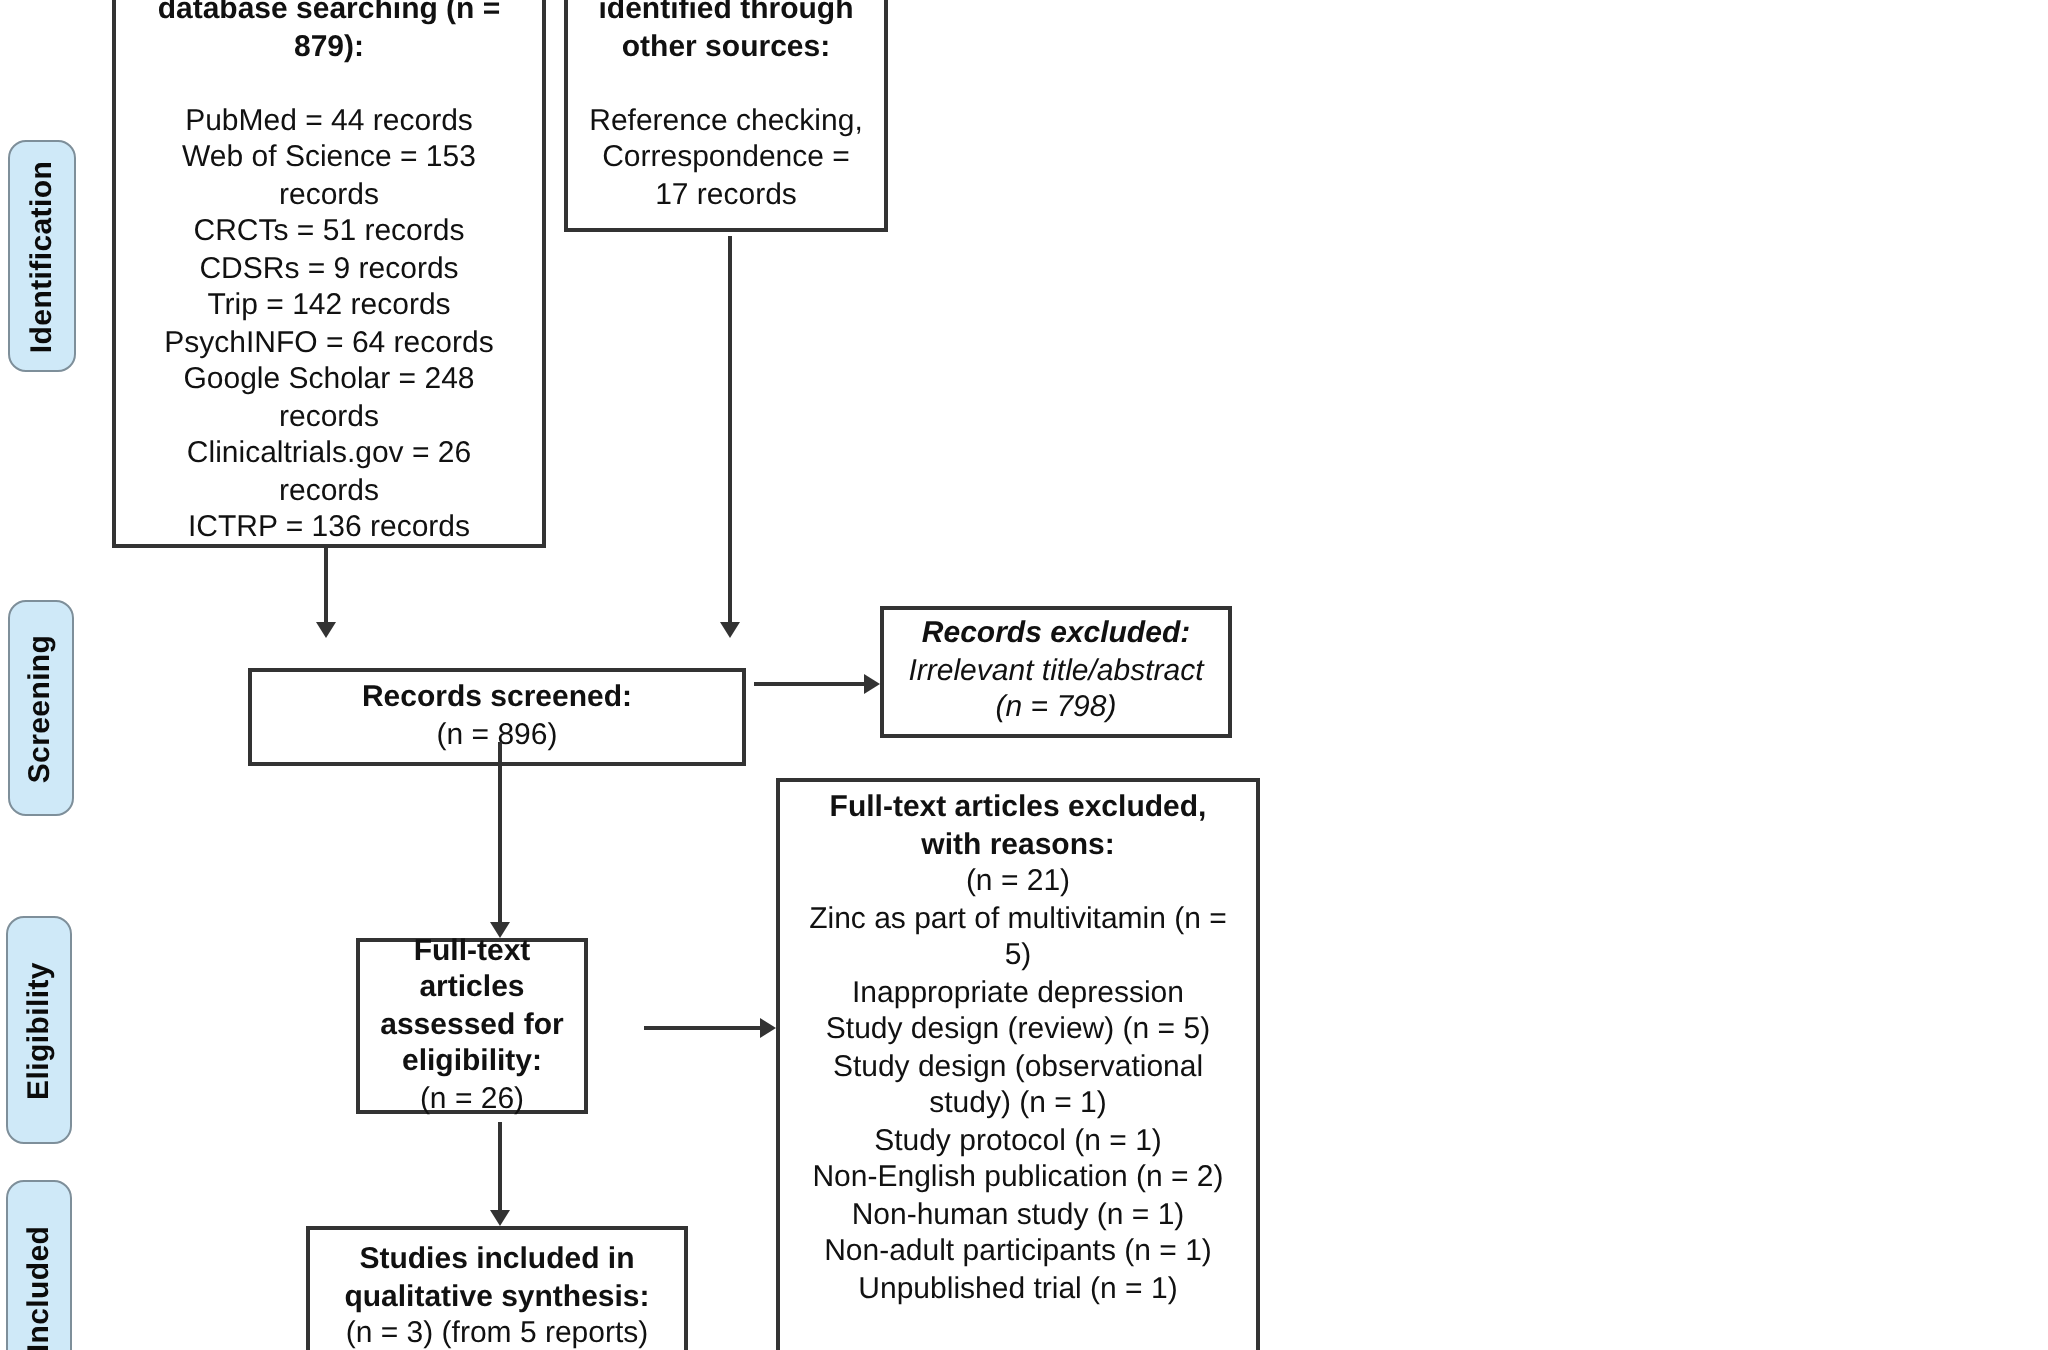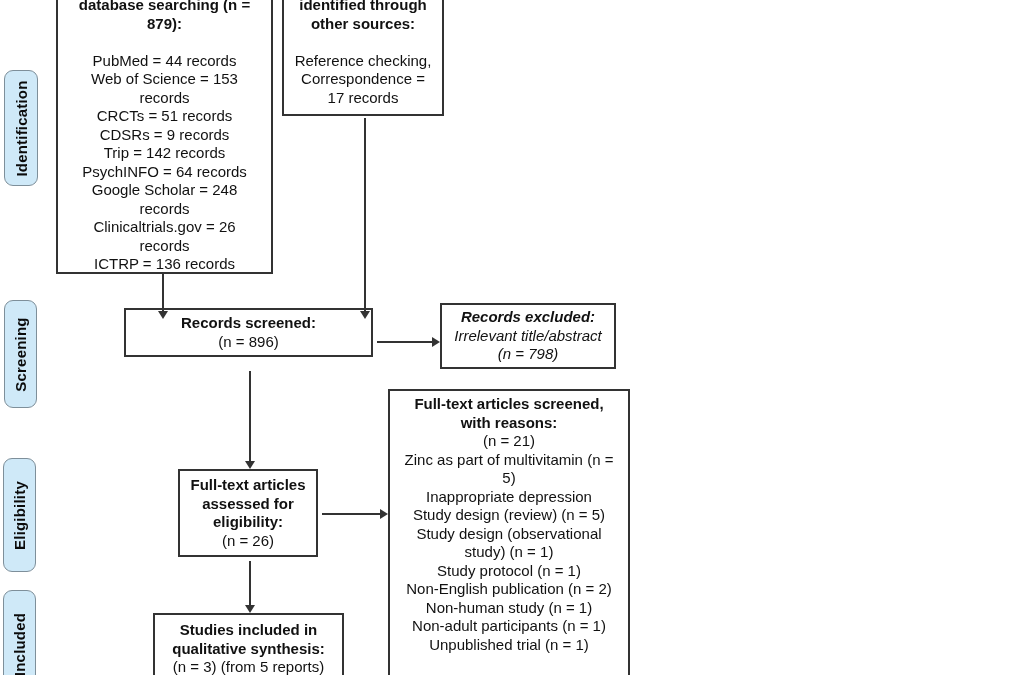--- a/index.html
+++ b/index.html
@@ -95,53 +95,53 @@
         <div>identified through</div>
         <div>other sources:</div>
       </div>
     <div class="gap-top">
         <div>Reference checking,</div>
         <div>Correspondence =</div>
         <div>17 records</div>
       </div>
   </div>
 
-  <div class="fbox center" style="left:124px;top:308px;width:249px;height:49px;">
+  <div class="fbox center" style="left:124px;top:334px;width:249px;height:49px;">
     <div class="hd">
         <div>Records screened:</div>
       </div>
     <div>
         <div>(n = 896)</div>
       </div>
   </div>
 
   <div class="fbox center" style="left:440px;top:303px;width:176px;height:66px;font-style:italic;">
     <div class="hd">
         <div>Records excluded:</div>
       </div>
     <div>
         <div>Irrelevant title/abstract</div>
         <div>(n = 798)</div>
       </div>
   </div>
 
-  <div class="fbox center" style="left:178px;top:469px;width:140px;height:88px;">
+  <div class="fbox center" style="left:178px;top:469px;width:116px;height:88px;">
     <div class="hd">
         <div>Full-text articles</div>
         <div>assessed for</div>
         <div>eligibility:</div>
       </div>
     <div>
         <div>(n = 26)</div>
       </div>
   </div>
 
   <div class="fbox" style="left:388px;top:389px;width:242px;height:300px;padding-top:4px;">
     <div class="hd">
-        <div>Full-text articles screened,</div>
+        <div>Full-text articles excluded,</div>
         <div>with reasons:</div>
       </div>
     <div>
         <div>(n = 21)</div>
         <div>Zinc as part of multivitamin (n =</div>
         <div>5)</div>
         <div>Inappropriate depression</div>
         <div>Study design (review) (n = 5)</div>
         <div>Study design (observational</div>
         <div>study) (n = 1)</div>

